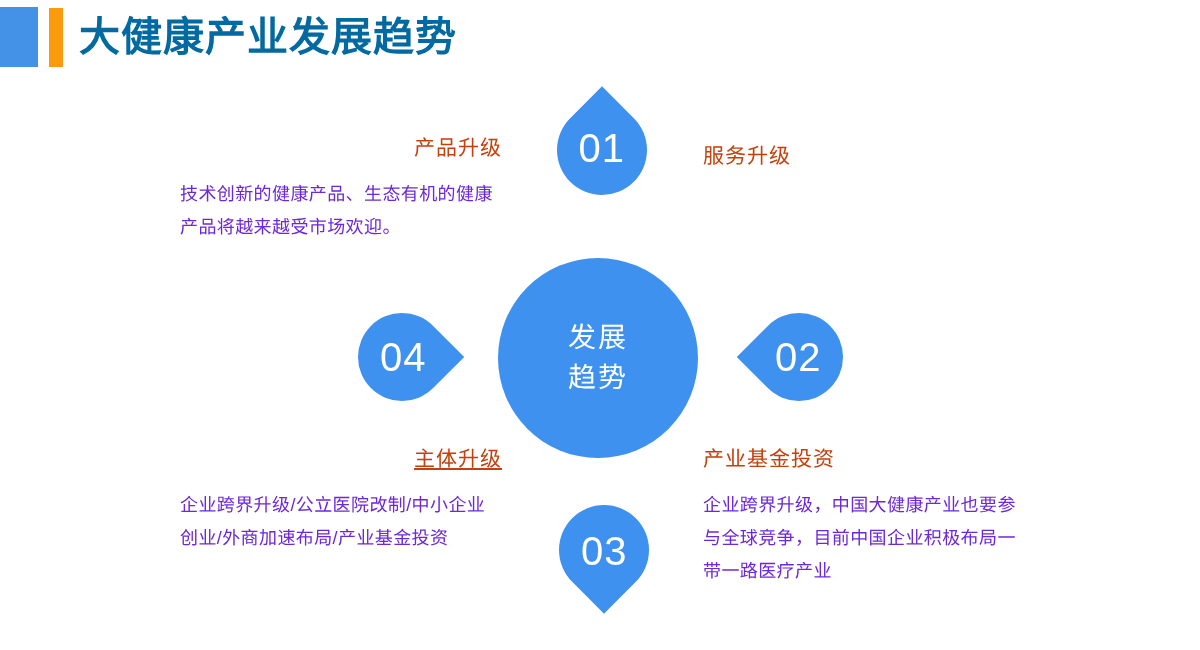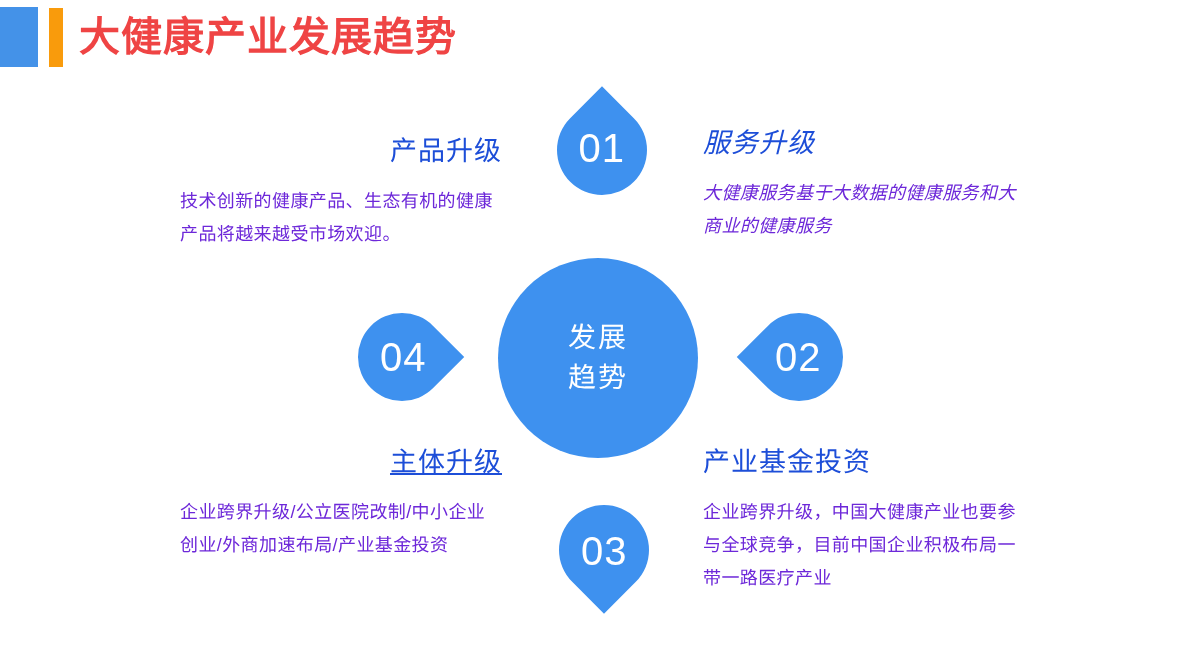--- a/index.html
+++ b/index.html
@@ -40,21 +40,21 @@
   .mark-bar {
     width: 14px;
     height: 59px;
     background: #f99b0c;
     flex: 0 0 auto;
   }
   .slide-title {
     margin-left: 16px;
     font-size: 41px;
     font-weight: bold;
-    color: #ef4444;
+    color: #0369a1;
     letter-spacing: 1px;
     line-height: 1;
     white-space: nowrap;
   }
 
   
   .hub {
     position: absolute;
     left: 498px;
     top: 258px;
@@ -132,37 +132,37 @@
   .pin-num {
     font-size: 40px;
     line-height: 1;
     color: #ffffff;
     user-select: none;
   }
 
   
   .block { position: absolute; }
   .block-heading {
-    font-size: 27px;
-    color: #1d4ed8;
+    font-size: 21px;
+    color: #c2410c;
     line-height: 1.2;
     margin-bottom: 18px;
     letter-spacing: 1px;
   }
   .block-body {
     font-size: 18px;
     color: #6d28d9;
     line-height: 1.82;
     letter-spacing: 0.4px;
   }
 
   .block-tl { left: 180px; top: 135px; width: 322px; text-align: left; }
   .block-tl .block-heading { text-align: right; }
 
-  .block-tr { left: 703px; top: 127px; width: 330px; text-align: left; font-style: italic; }
+  .block-tr { left: 703px; top: 143px; width: 330px; text-align: left; }
 
   .block-bl { left: 180px; top: 446px; width: 322px; text-align: left; }
   .block-bl .block-heading { text-align: right; text-decoration: underline; }
 
   .block-br { left: 703px; top: 446px; width: 330px; text-align: left; }
 
   
   .watermark {
     position: absolute;
     left: 8px;
@@ -203,21 +203,20 @@
     <span class="pin-num">04</span>
   </div>
 
   <div class="block block-tl">
     <div class="block-heading">产品升级</div>
     <div class="block-body">技术创新的健康产品、生态有机的健康产品将越来越受市场欢迎。</div>
   </div>
 
   <div class="block block-tr">
     <div class="block-heading">服务升级</div>
-    <div class="block-body">大健康服务基于大数据的健康服务和大商业的健康服务</div>
   </div>
 
   <div class="block block-bl">
     <div class="block-heading">主体升级</div>
     <div class="block-body">企业跨界升级/公立医院改制/中小企业创业/外商加速布局/产业基金投资</div>
   </div>
 
   <div class="block block-br">
     <div class="block-heading">产业基金投资</div>
     <div class="block-body">企业跨界升级，中国大健康产业也要参与全球竞争，目前中国企业积极布局一带一路医疗产业</div>

